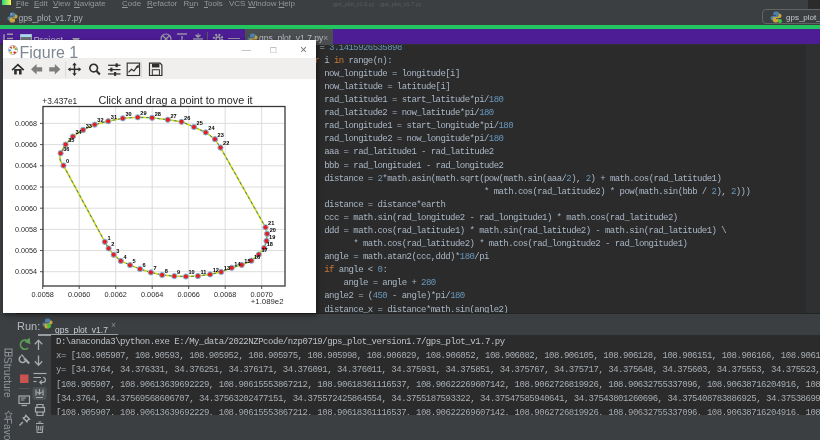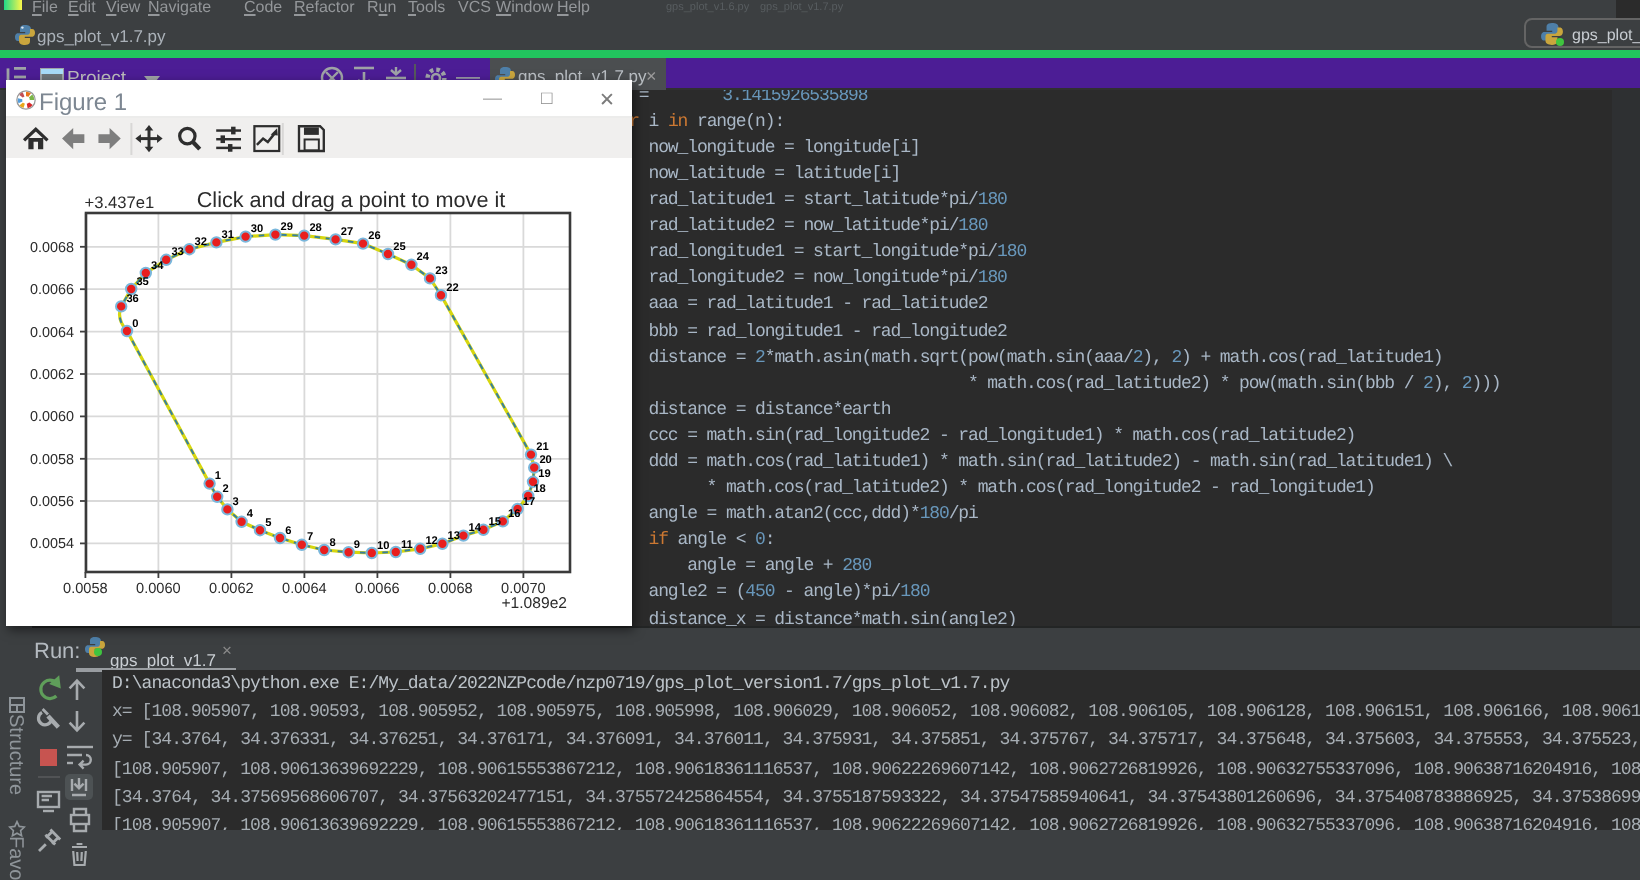--- a/index.html
+++ b/index.html
@@ -18,21 +18,21 @@
 #edittab span { position:absolute; left:14px; top:4px; font-size:8.5px; color:#b9bec3; white-space:nowrap;}
 #edittab .x { left:78px; top:4px; color:#9a9a9a; font-size:9px;}
 #projlabel { position:absolute; left:33.5px; top:5px; color:#bbbbbb; font-size:9.5px; }
 
 #runcfg { position:absolute; left:762px; top:9px; width:70px; height:15px; border:1px solid #646464; border-radius:4px; background:#3c3f41; }
 #runcfg span { position:absolute; left:23px; top:3px; color:#c8cdd2; font-size:8px; white-space:nowrap;}
 
 #editor { left:16px; top:44.8px; width:804px; height:268.2px; background:#2b2b2b; overflow:hidden; }
 #code { position:absolute; left:288.9px; top:-3.1px; font-family:"Liberation Mono", monospace;
   font-size:9px; letter-spacing:-0.56px; line-height:13.1px; color:#a9b7c6; white-space:pre; }
-.kw { color:#cc7832; } .num { color:#6897bb; } .pinum { color:#6897bb;margin-left:32px; }
+.kw { color:#cc7832; } .num { color:#6897bb; } .pinum { color:#6897bb; }
 #scrollstrip { left:806px; top:45px; width:14px; height:268px; background:#2e3032; }
 
 #runpanel { left:0px; top:313px; width:820px; height:127px; background:#3c3f41; border-top:1px solid #232525; }
 #runheader { position:absolute; left:0; top:0; width:820px; height:21px; background:#3c3f41; }
 #runlabel { position:absolute; left:17px; top:6px; color:#b4bac0; font-size:11px; }
 #runtab { position:absolute; left:40px; top:2px; height:18px; }
 #runtab .t { position:absolute; left:15px; top:9px; color:#c9ced3; font-size:8.5px; white-space:nowrap; }
 #runtab .x { position:absolute; left:71px; top:4px; color:#8a8a8a; font-size:8.5px; }
 #runtabline { position:absolute; left:38px; top:20px; width:80px; height:2px; background:#999da1; }
 #console { position:absolute; left:51px; top:21px; width:769px; height:80px; background:#2b2b2b; overflow:hidden; }
@@ -40,21 +40,21 @@
   font-size:9px; letter-spacing:-0.47px; line-height:14.2px; color:#a6adb3; white-space:pre; }
 #console pre .l1 { color:#bcc3c9; }
 
 #actbar { left:0; top:45px; width:16px; height:395px; background:#3c3f41; }
 .vlabel { position:absolute; color:#8f959a; font-size:10px; white-space:nowrap;
   transform:rotate(90deg); transform-origin:left top; }
 
 #figwin { left:2.5px; top:40px; width:313px; height:273px; background:#ffffff;
   box-shadow:1px 2px 5px rgba(0,0,0,0.5); }
 #figtitle { position:absolute; left:0; top:0; width:100%; height:18.5px; background:#ffffff; border-bottom:1px solid #ececeb; }
-#figtitle .t { position:absolute; left:17px; top:4px; font-size:12px; color:#7d8792; }
+#figtitle .t { position:absolute; left:17px; top:4px; font-size:16px; color:#7d8792; }
 #figtitle .btn { position:absolute; top:3.5px; color:#666; font-size:9.5px; }
 #figtoolbar { position:absolute; left:0; top:18.5px; width:100%; height:20.5px; background:#f0efee;}
 #figcanvas { position:absolute; left:0; top:39px; width:313px; height:234px; background:#fff; }
 </style>
 </head>
 <body>
 <div id="screen">
 
   <div class="abs" id="menubar">
     <span class="abs" style="left:2px;top:0;width:9px;height:5px;background:linear-gradient(90deg,#21d789,#fcf84a);"></span>

